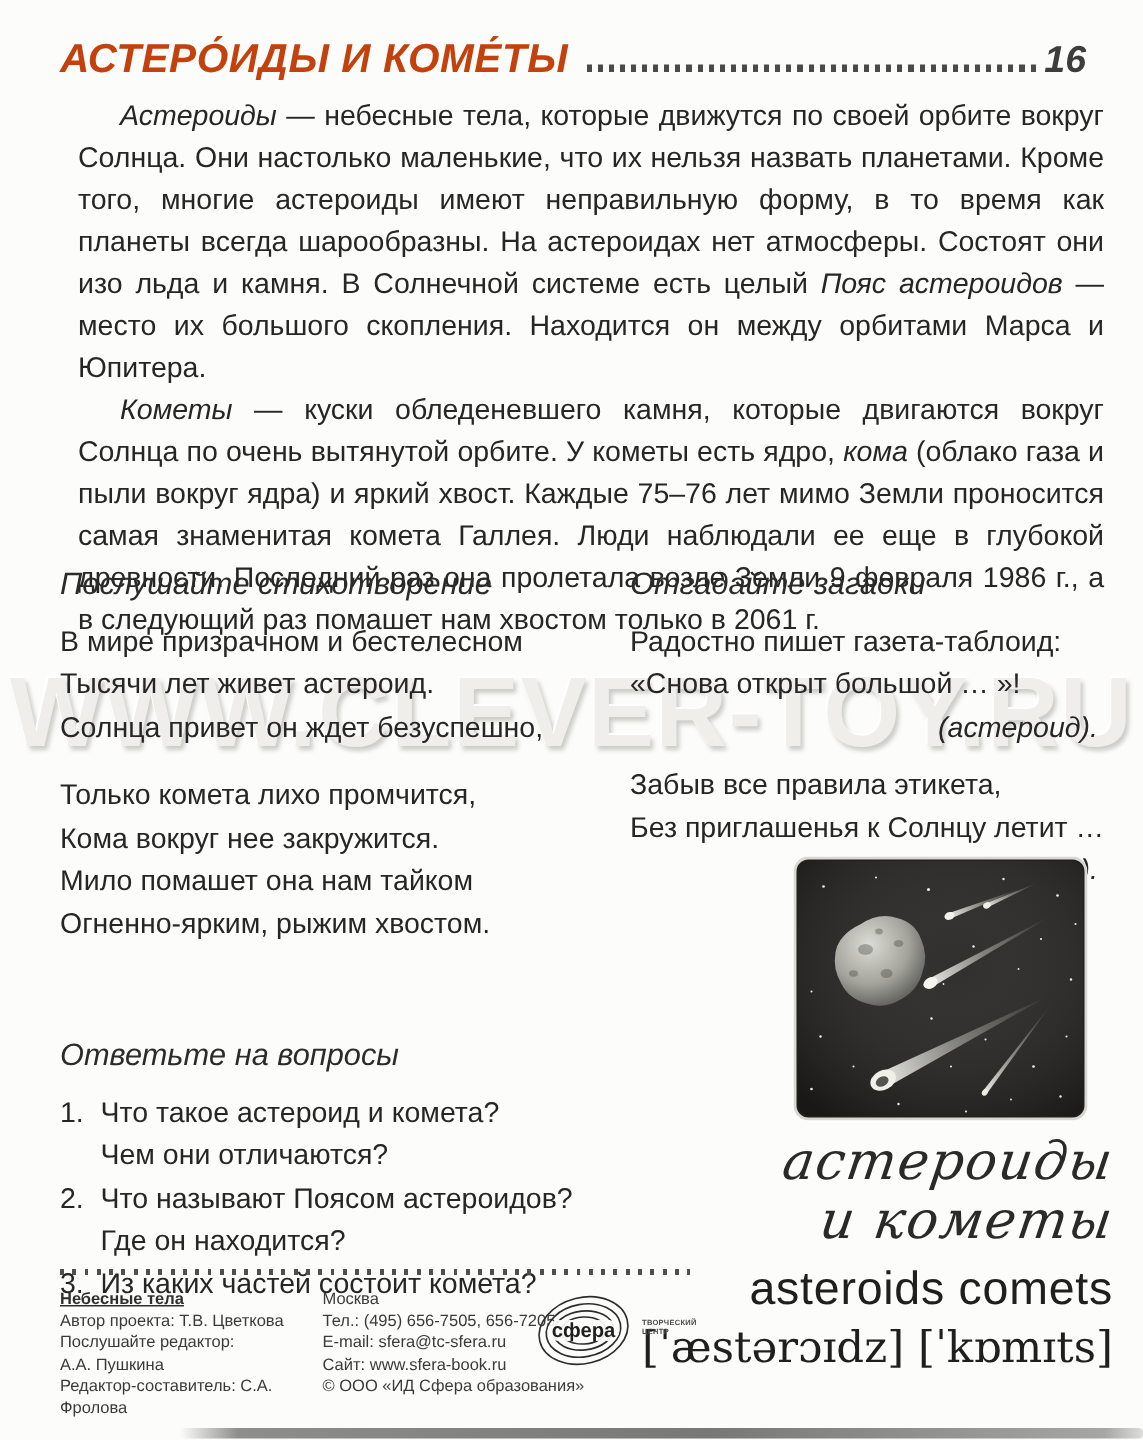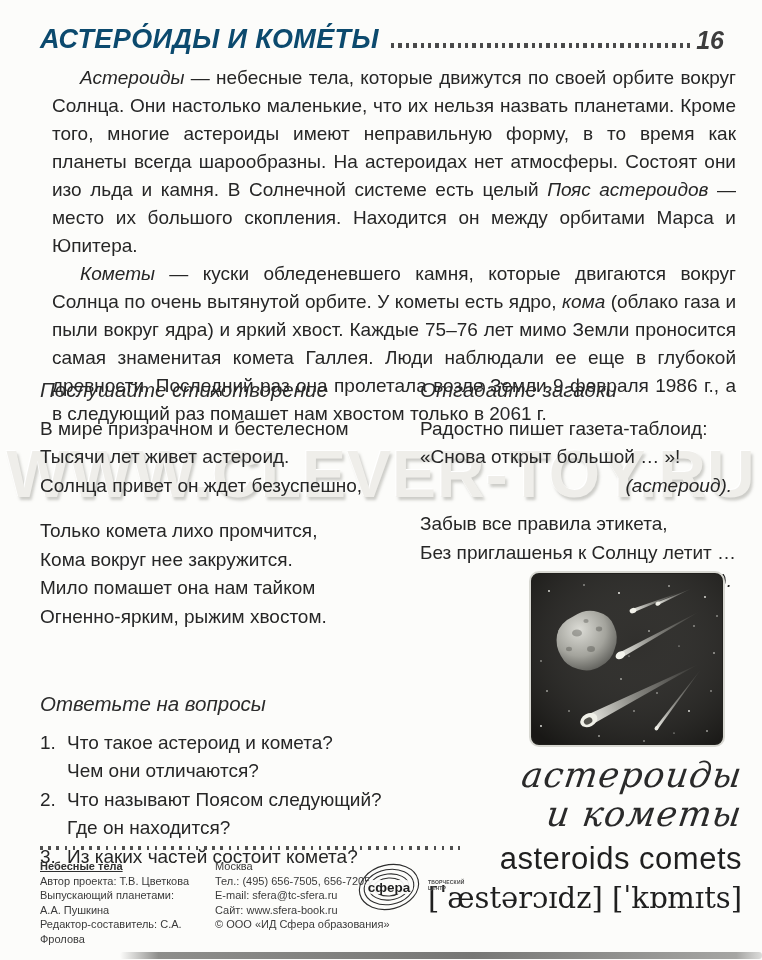--- a/index.html
+++ b/index.html
@@ -12,21 +12,21 @@
   .watermark{
     position:absolute;left:-10px;right:-10px;top:436px;z-index:0;
     font-size:66px;font-weight:bold;letter-spacing:1px;text-align:center;
     white-space:nowrap;color:#efeeea;
     text-shadow:-1px -1px 0 #ffffff,2px 3px 3px rgba(125,125,118,.38);
     pointer-events:none;
   }
   .layer{position:absolute;z-index:1;}
   
   .header{left:40px;right:38px;top:24px;display:flex;align-items:flex-end;}
-  .title{font-size:27px;font-weight:bold;font-style:italic;letter-spacing:.4px;color:#0c4a6e;white-space:nowrap;}
+  .title{font-size:27px;font-weight:bold;font-style:italic;letter-spacing:.4px;color:#c2410c;white-space:nowrap;}
   .leader{flex:1;height:5px;margin:0 4px 7px 12px;
     background:repeating-linear-gradient(90deg,#4a4a4a 0 3.4px,transparent 3.4px 7.4px);}
   .pagenum{font-size:25px;font-weight:bold;font-style:italic;color:#3d3d3d;}
   
   .intro{left:52px;width:684px;top:64px;font-size:19px;line-height:28px;text-align:justify;}
   .intro p{margin:0;text-indent:28px;}
   .intro .em{font-style:italic;}
   
   .colhead{font-size:20.5px;font-weight:normal;font-style:italic;color:#2b2b2b;margin:0 0 10px 0;}
   .poem{left:40px;top:376px;width:368px;font-size:19px;line-height:28.5px;}
@@ -120,21 +120,21 @@
     <div class="q-row">
       <span class="q-num">1.</span>
       <div>
         <div>Что такое астероид и комета?</div>
         <div>Чем они отличаются?</div>
       </div>
     </div>
     <div class="q-row">
       <span class="q-num">2.</span>
       <div>
-        <div>Что называют Поясом следующий?</div>
+        <div>Что называют Поясом астероидов?</div>
         <div>Где он находится?</div>
       </div>
     </div>
     <div class="q-row">
       <span class="q-num">3.</span>
       <div>
         <div>Из каких частей состоит комета?</div>
       </div>
     </div>
   </div>
@@ -232,21 +232,21 @@
     <div class="vocab-en">asteroids comets</div>
     <div class="vocab-ipa">[ˈæstərɔɪdz] [ˈkɒmɪts]</div>
   </div>
 
   <div class="layer footer">
     <div class="footer-dots"></div>
     <div class="footer-cols">
       <div class="fcol-l">
         <div class="fbold">Небесные тела</div>
         <div>Автор проекта: Т.В. Цветкова</div>
-        <div>Выпускающий планетами:</div>
+        <div>Послушайте редактор:</div>
         <div>А.А. Пушкина</div>
         <div>Редактор-составитель: С.А. Фролова</div>
       </div>
       <div class="fcol-r">
         <div>Москва</div>
         <div>Тел.: (495) 656-7505, 656-7205</div>
         <div>E-mail: sfera@tc-sfera.ru</div>
         <div>Сайт: www.sfera-book.ru</div>
         <div>© ООО «ИД Сфера образования»</div>
       </div>

